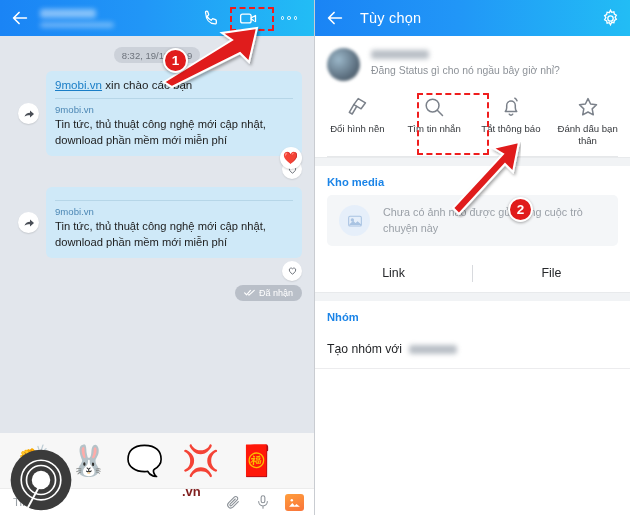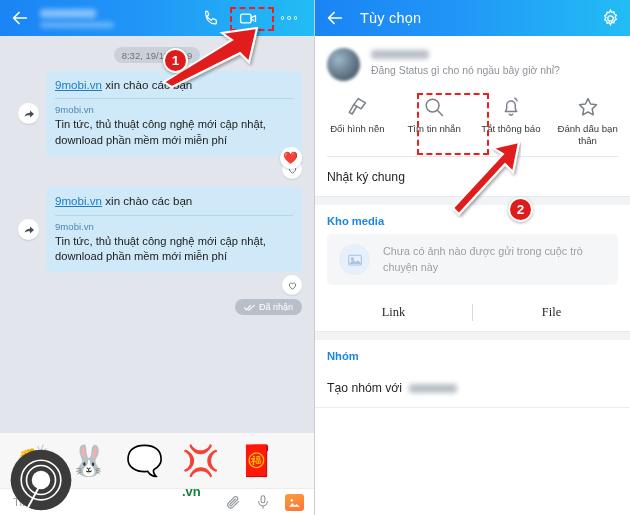--- a/index.html
+++ b/index.html
@@ -120,41 +120,41 @@
   .media-box {
     margin: 0 12px; background: #f4f6f8; border-radius: 5px; height: 51px;
     display: flex; align-items: center; padding: 0 12px;
   }
   .media-circle {
     width: 31px; height: 31px; border-radius: 50%; background: #e6effa; flex: 0 0 auto;
     display: flex; align-items: center; justify-content: center;
   }
   .media-txt { margin-left: 13px; font-size: 10.8px; color: #9aa0a7; line-height: 1.42; }
   .tabs { display: flex; height: 38px; align-items: center; margin-top: 8px; }
-  .tab { flex: 1 1 0; text-align: center; font-size: 12.4px; color: #26282b; font-family: Liberation Serif, serif; }
+  .tab { flex: 1 1 0; text-align: center; font-size: 12.4px; color: #26282b; }
   .tab-sep { width: 1px; height: 17px; background: #d8dade; }
 
   
   .ann { position: absolute; pointer-events: none; }
   .dash-box { border: 2.6px dashed #ef1d1d; border-radius: 1px; }
   .badge-num {
     width: 25px; height: 25px; border-radius: 50%; background: #e01b1b;
     color: #fff; font-size: 13.5px; font-weight: bold;
     display: flex; align-items: center; justify-content: center;
     border: 2.2px solid #fff; box-shadow: 0 1px 3px rgba(0,0,0,.32);
   }
   .wm { position: absolute; pointer-events: none; }
   .wm-ring {
     left: 8px; bottom: 2px; width: 66px; height: 66px;
   }
   .wm-text {
     left: 52px; bottom: 15px; font-size: 44px; font-weight: bold;
     color: #4aa81e; letter-spacing: -2px; font-family: "DejaVu Sans", sans-serif;
   }
-  .wm-vn { left: 182px; bottom: 16px; font-size: 13px; font-weight: bold; color: #15803d; }
+  .wm-vn { left: 182px; bottom: 16px; font-size: 13px; font-weight: bold; color: #7f1d1d; }
 </style>
 </head>
 <body>
 
 <div class="screen">
 
   <div class="panel panel-left">
 
     <div class="appbar">
       <svg class="back-arrow" viewBox="0 0 24 24" fill="none" stroke="#fff" stroke-width="1.8" stroke-linecap="round" stroke-linejoin="round">
@@ -213,23 +213,20 @@
         </div>
       </div>
 
       <div class="msg-row">
         <div class="fwd-btn">
           <svg width="12" height="12" viewBox="0 0 24 24" fill="#4a4f57">
             <path d="M3 17c1.5-5 5.5-7.4 11-7.6V5l8 7-8 7v-4.6C9.8 14.3 6.2 15 3 17z"></path>
           </svg>
         </div>
         <div class="bubble">
-          <div class="bub-title">
-            <a href="#">9mobi.vn</a><span> xin chào các bạn</span>
-          </div>
           <div class="bub-sep"></div>
           <div class="bub-src">9mobi.vn</div>
           <div class="bub-body">Tin tức, thủ thuật công nghệ mới cập nhật, download phần mềm mới miễn phí</div>
         </div>
       </div>
       <div class="like-row">
         <div class="like-btn">
           <svg width="11" height="11" viewBox="0 0 24 24" fill="none" stroke="#5d636b" stroke-width="1.9">
             <path d="M12 20s-7-4.4-7-9.1A3.9 3.9 0 0 1 12 8.3 3.9 3.9 0 0 1 19 10.9C19 15.6 12 20 12 20z"></path>
           </svg>
@@ -348,23 +345,20 @@
         <div class="action">
           <svg class="action-ico" viewBox="0 0 24 24" fill="none" stroke="#7b818a" stroke-width="1.5" stroke-linejoin="round">
             <path d="M12 3.6l2.6 5.4 5.9.8-4.3 4.1 1.1 5.9L12 17l-5.3 2.8 1.1-5.9-4.3-4.1 5.9-.8z"></path>
           </svg>
           <div class="action-lbl">Đánh dấu bạn thân</div>
         </div>
       </div>
 
       <div class="divider"></div>
 
-      <div class="menu-item" style="border-bottom:none">
-        <span>Nhật ký chung</span>
-      </div>
 
       <div class="gap-band"></div>
 
       <div class="sec-title">Kho media</div>
 
       <div class="media-box">
         <div class="media-circle">
           <svg width="16" height="14" viewBox="0 0 24 20" fill="none" stroke="#a9c3e2" stroke-width="1.6">
             <rect x="2.5" y="3" width="19" height="14.5" rx="2"></rect>
             <circle cx="8" cy="8.4" r="1.7" fill="#a9c3e2"></circle>

